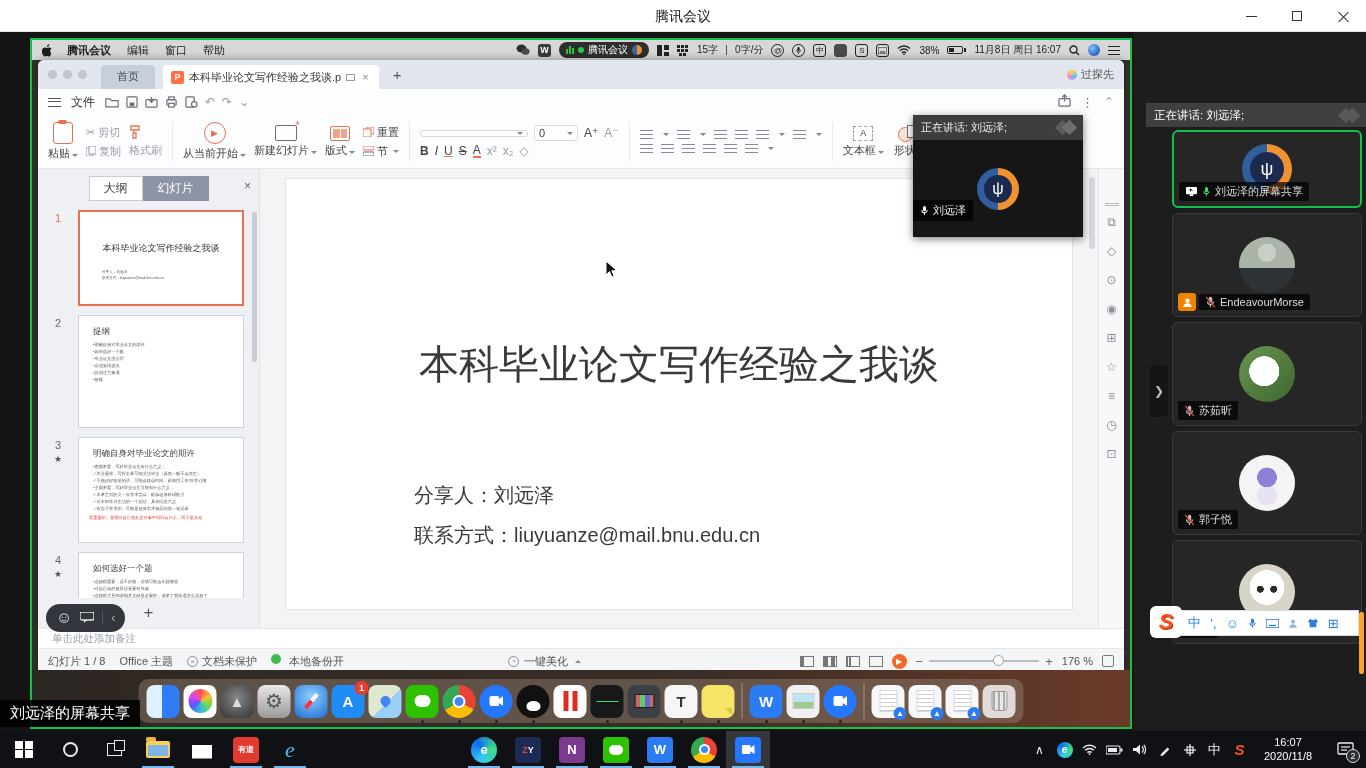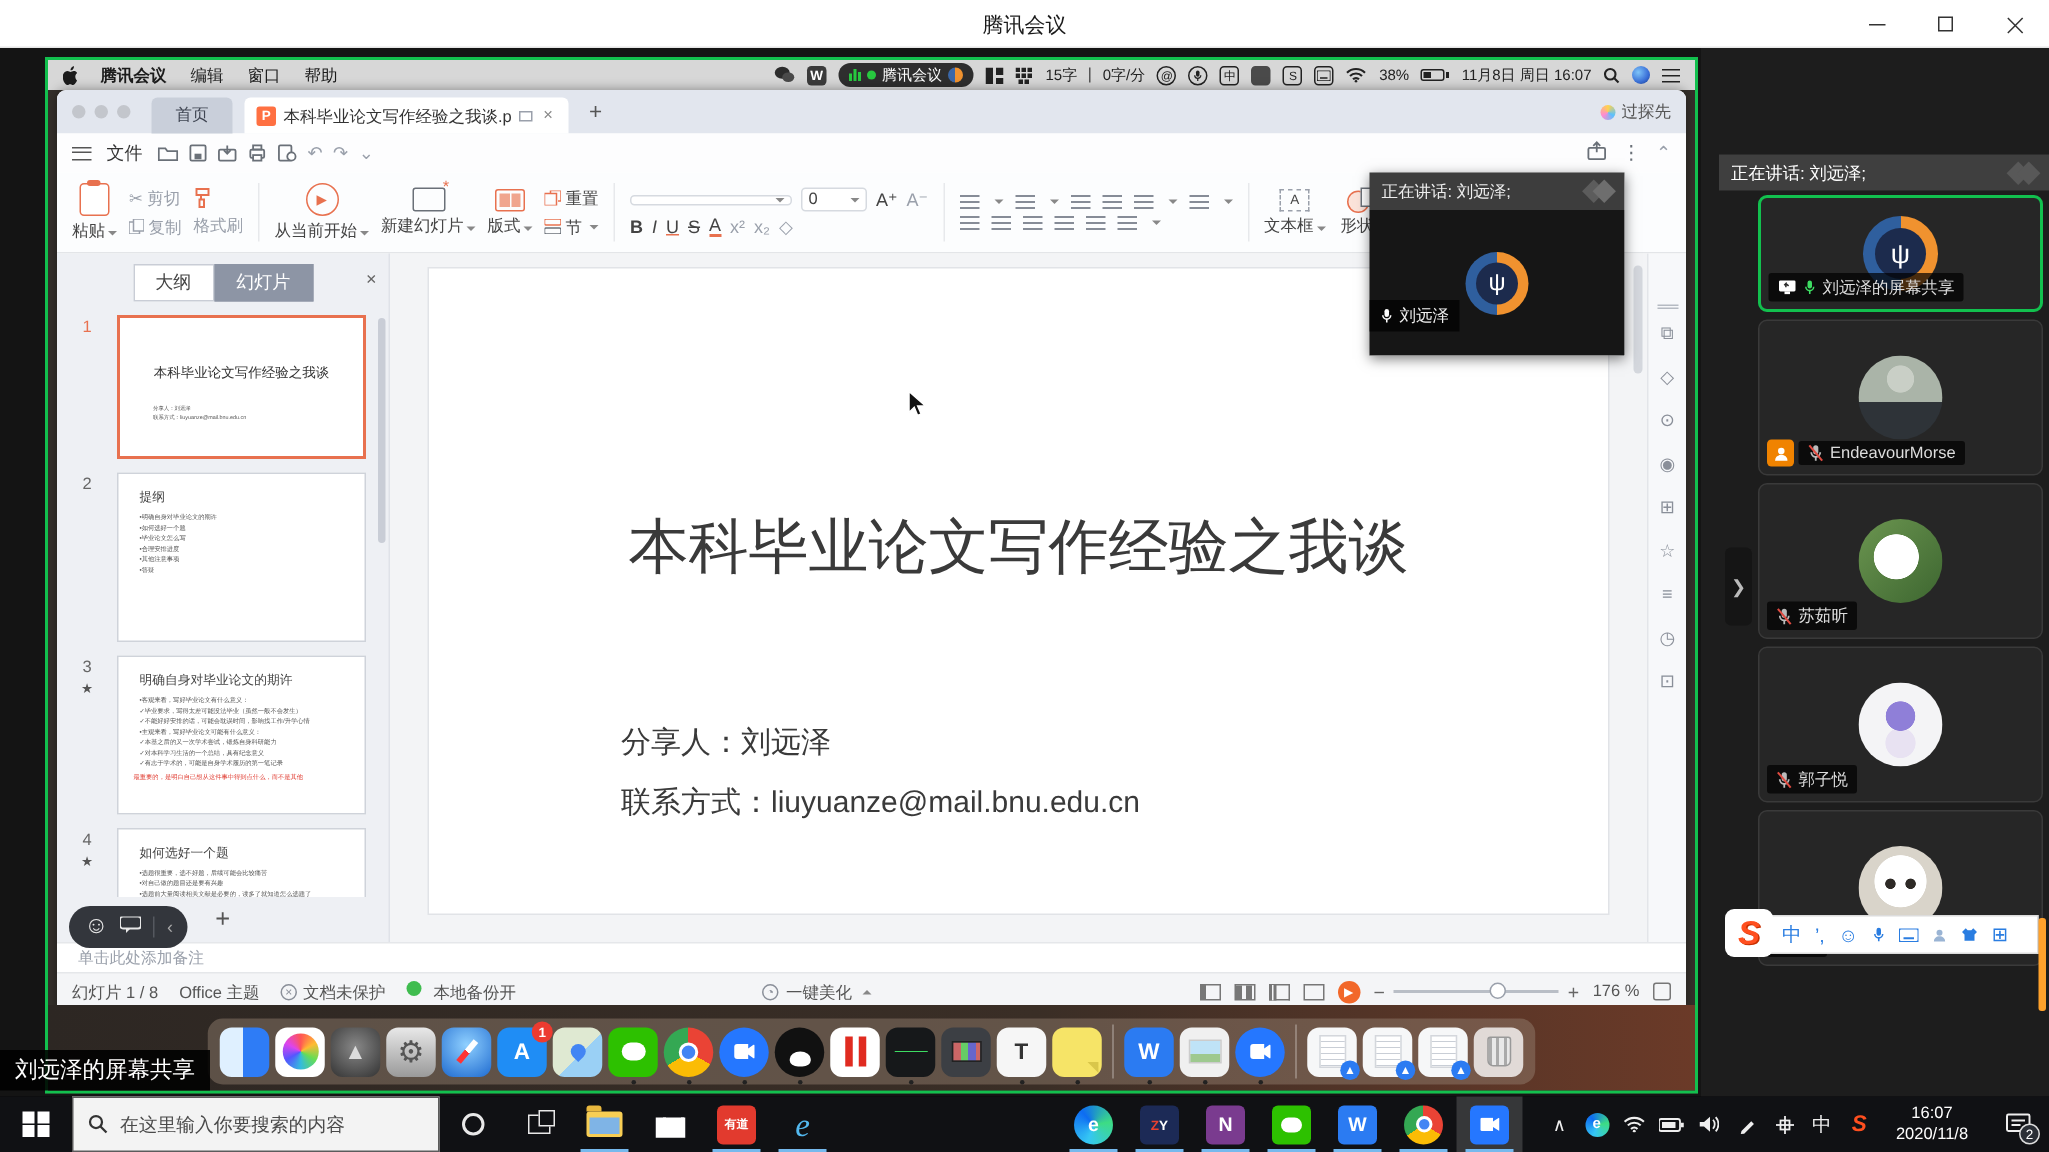--- a/index.html
+++ b/index.html
@@ -1005,27 +1005,20 @@
 
   <div class="taskbar">
     <div class="tb-start">
       <span class="winlogo">
           <i></i>
           <i></i>
           <i></i>
           <i></i>
         </span>
     </div>
-    <div class="tb-search">
-      <svg width="13" height="13" viewBox="0 0 13 13">
-          <circle cx="5" cy="5" r="4" fill="none" stroke="#333" stroke-width="1.5"></circle>
-          <line x1="8" y1="8" x2="12" y2="12" stroke="#333" stroke-width="1.5"></line>
-        </svg>
-      <input placeholder="在这里输入你要搜索的内容" style="">
-    </div>
     <div class="tbi">
         <span class="cort"></span>
       </div>
     <div class="tbi">
         <span class="tview"></span>
       </div>
     <div class="tbi on">
         <span class="t-folder"></span>
       </div>
     <div class="tbi">

